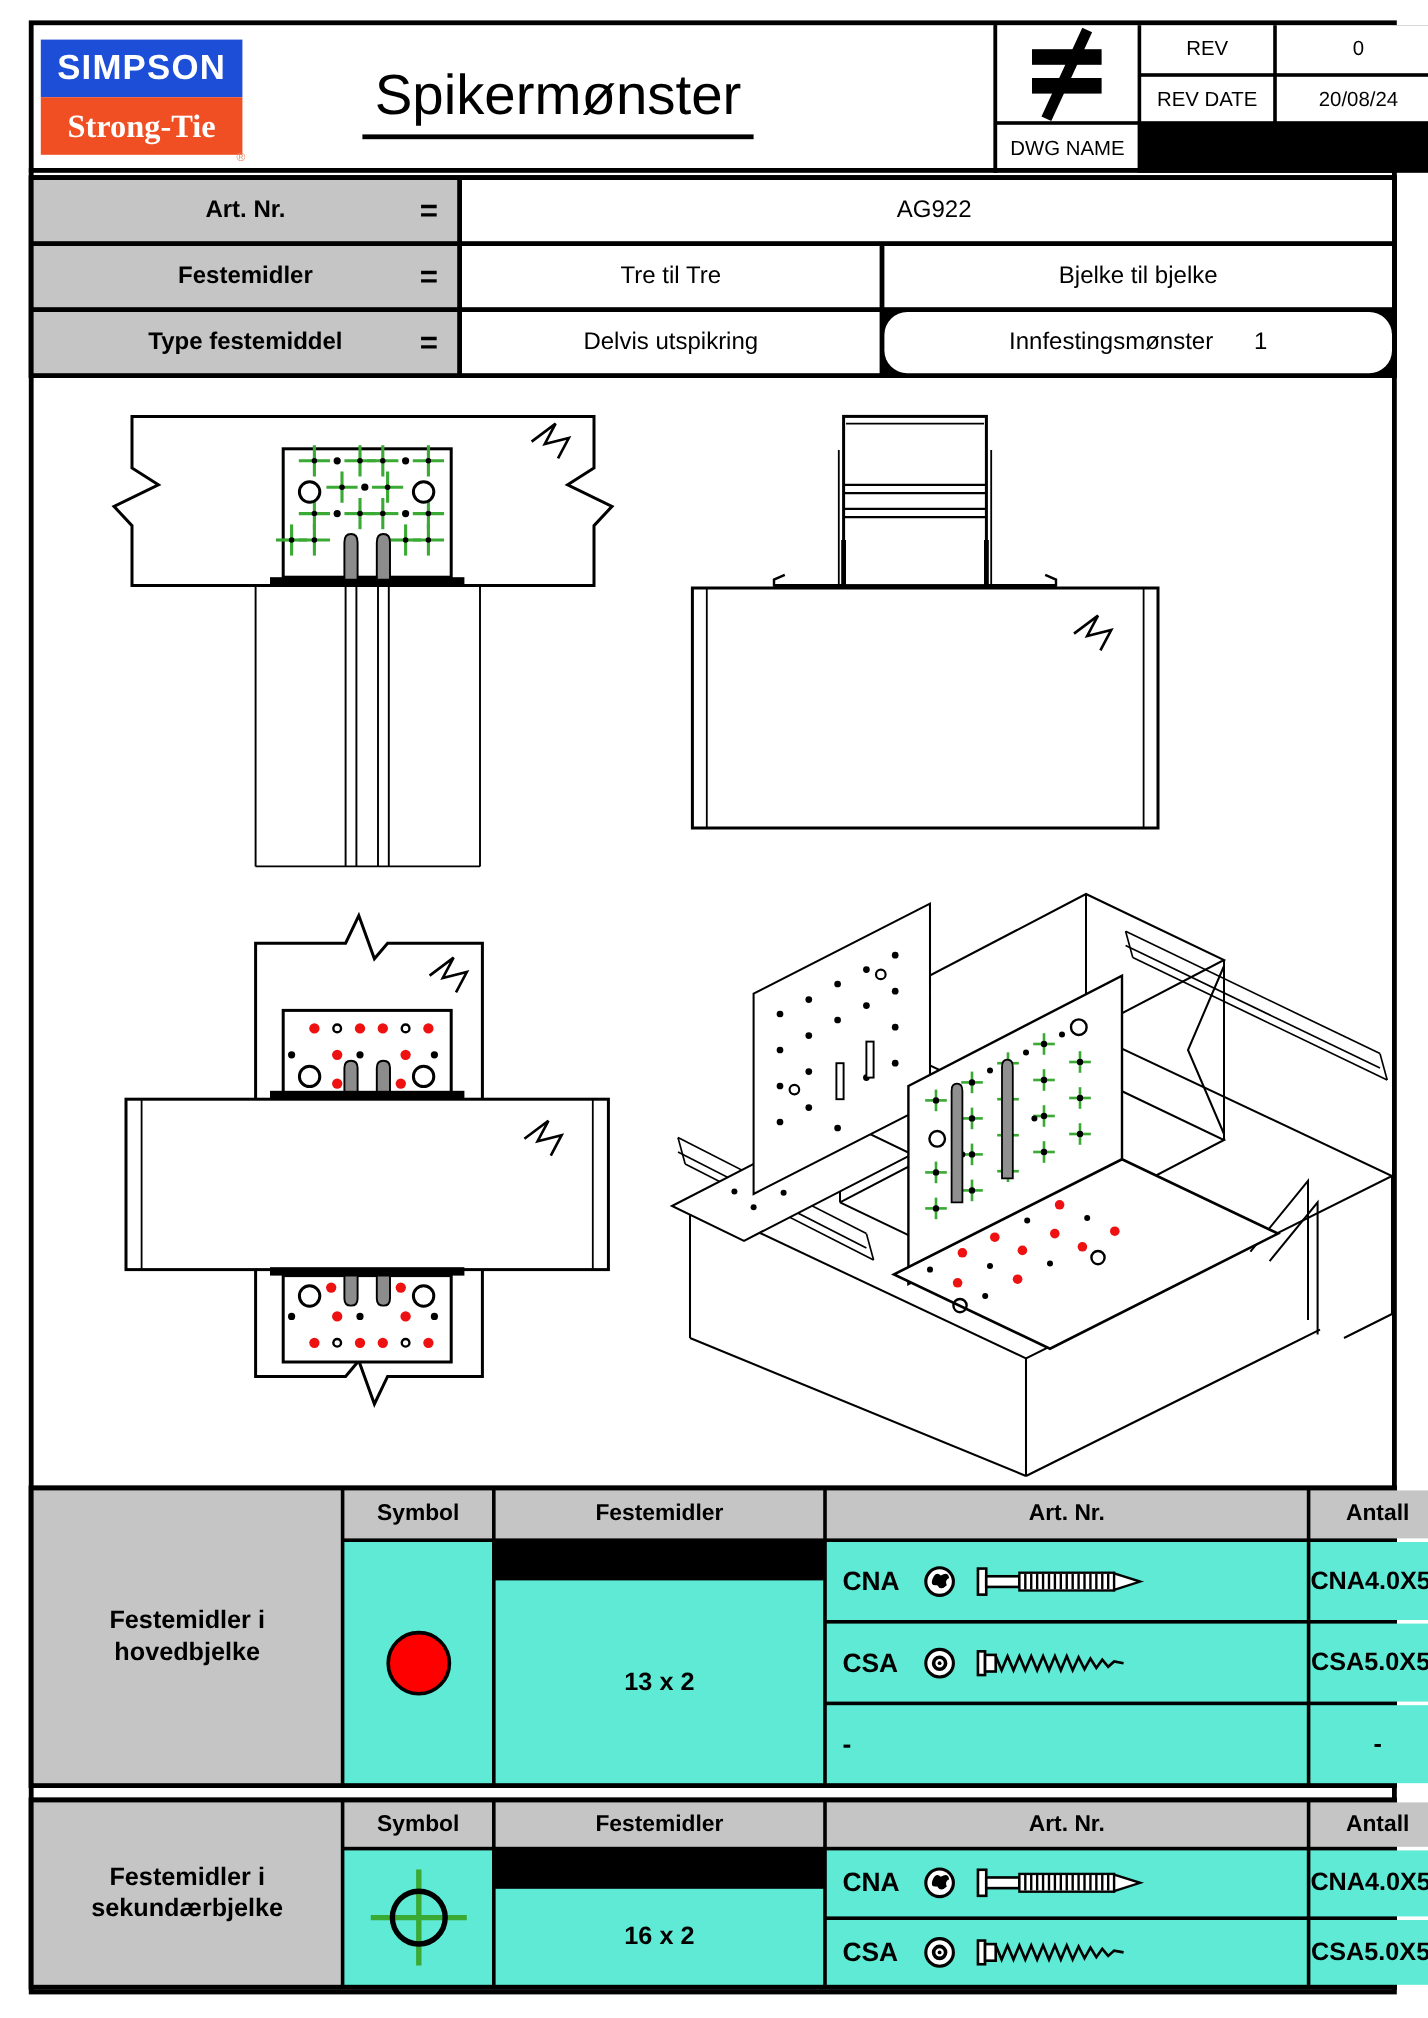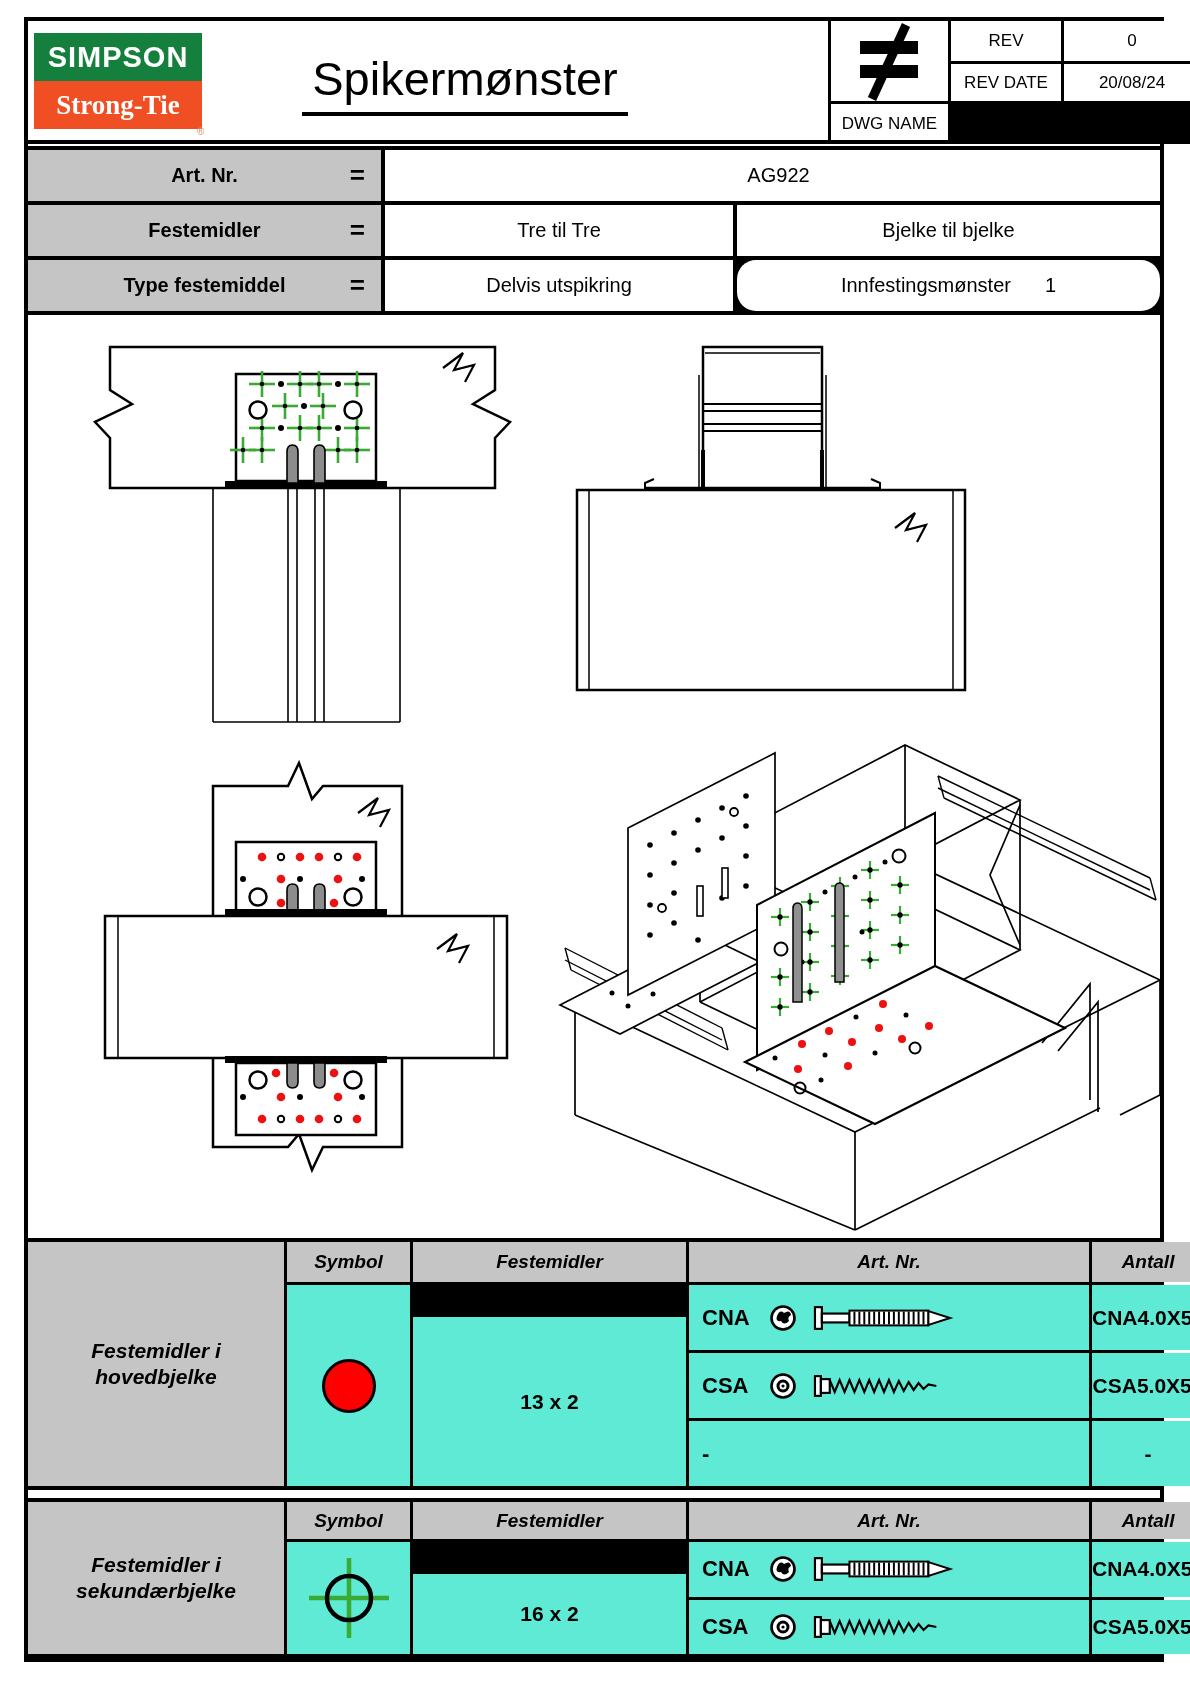--- a/index.html
+++ b/index.html
@@ -1,20 +1,20 @@
 <!DOCTYPE html>
 <html><head>
 <meta charset="utf-8">
 <style>
   html,body{margin:0;padding:0;background:#fff;}
   body{width:1190px;height:1682px;position:relative;font-family:"Liberation Sans",sans-serif;color:#000;overflow:hidden;}
   .abs{position:absolute;}
   #frame{left:24px;top:17px;width:1140px;height:1645px;border:4px solid #000;box-sizing:border-box;}
   
-  #logo-black{left:34px;top:33px;width:168px;height:48px;background:#15803d;color:#fff;display:flex;align-items:center;justify-content:center;font-weight:bold;font-size:29px;letter-spacing:1px;}
+  #logo-black{left:34px;top:33px;width:168px;height:48px;background:#1d4ed8;color:#fff;display:flex;align-items:center;justify-content:center;font-weight:bold;font-size:29px;letter-spacing:1px;}
   #logo-orange{left:34px;top:81px;width:168px;height:48px;background:#F04E23;color:#fff;display:flex;align-items:center;justify-content:center;font-weight:bold;font-size:27px;font-family:"Liberation Serif",serif;}
   #logo-reg{left:197px;top:126px;font-size:10px;color:#e98a6a;}
   #title-wrap{left:240px;top:40px;width:450px;height:86px;display:flex;align-items:center;justify-content:center;}
   #title-wrap span{font-size:47px;border-bottom:4px solid #000;padding:0 10px 6px 10px;}
   #header-sep{left:24px;top:140px;width:1140px;height:4px;background:#000;}
   #rev-table{left:790px;top:21px;width:372px;height:123px;display:grid;grid-template-columns:117px 110px auto;grid-template-rows:40px 37px auto;gap:3px;background:#000;border-left:3px solid #000;box-sizing:border-box;margin-left:38px;}
   #rev-table>div{background:#fff;display:flex;align-items:center;justify-content:center;font-size:17px;}
   .cell-sym{grid-row:1/3;}
   .dwgval{grid-column:2/4;font-size:16px;letter-spacing:-0.3px;}
   
@@ -24,21 +24,21 @@
   .ilabel .eq{position:absolute;right:16px;font-size:26px;font-weight:bold;}
   .span2{grid-column:2/4;padding-left:12px;}
   .pair{gap:34px;border-radius:19px;}
   
   #drawing{left:24px;top:313px;}
   
   .ftable{left:24px;width:1140px;display:grid;grid-template-columns:256px 123px 273px 400px auto;gap:3px;background:#000;border:4px solid #000;box-sizing:border-box;}
   #ftable1{top:1238px;height:252px;grid-template-rows:40px 65px 65px 65px;}
   #ftable2{top:1498px;height:160px;grid-template-rows:37px 1fr 1fr;}
   .ftable>div{background:#5eead4;display:flex;align-items:center;justify-content:center;}
-  .gray{background:#c5c5c5!important;font-style:italic;}
+  .gray{background:#c5c5c5!important;}
   .ghead{font-weight:bold;font-size:19px;}
   .grouplabel{grid-column:1;font-weight:bold;font-size:21px;text-align:center;line-height:1.25;padding:0 42px;}
   .rowspan-a{grid-row:1/5;}
   .rowspan-b{grid-row:2/5;}
   .rowspan-c{grid-row:1/4;}
   .rowspan-d{grid-row:2/4;}
   .fest{justify-content:flex-start!important;gap:13px;padding-left:13px;}
   .code{font-weight:bold;font-size:22px;min-width:52px;}
   .artnr{font-weight:bold;font-size:21px;}
   .antall{font-weight:bold;font-size:21px;margin-top:32px;}

